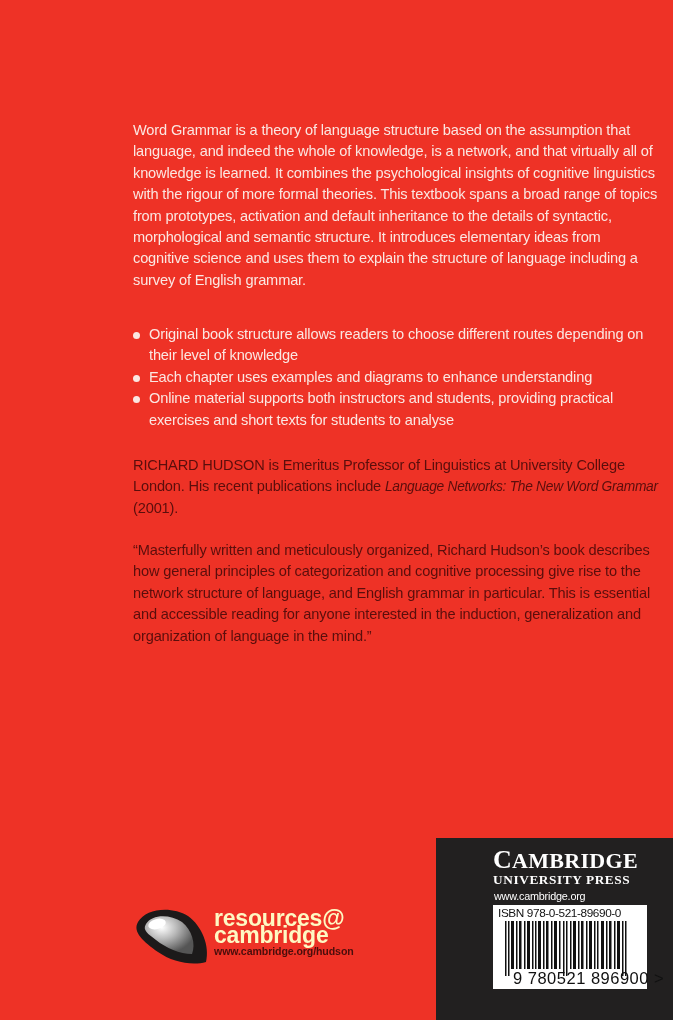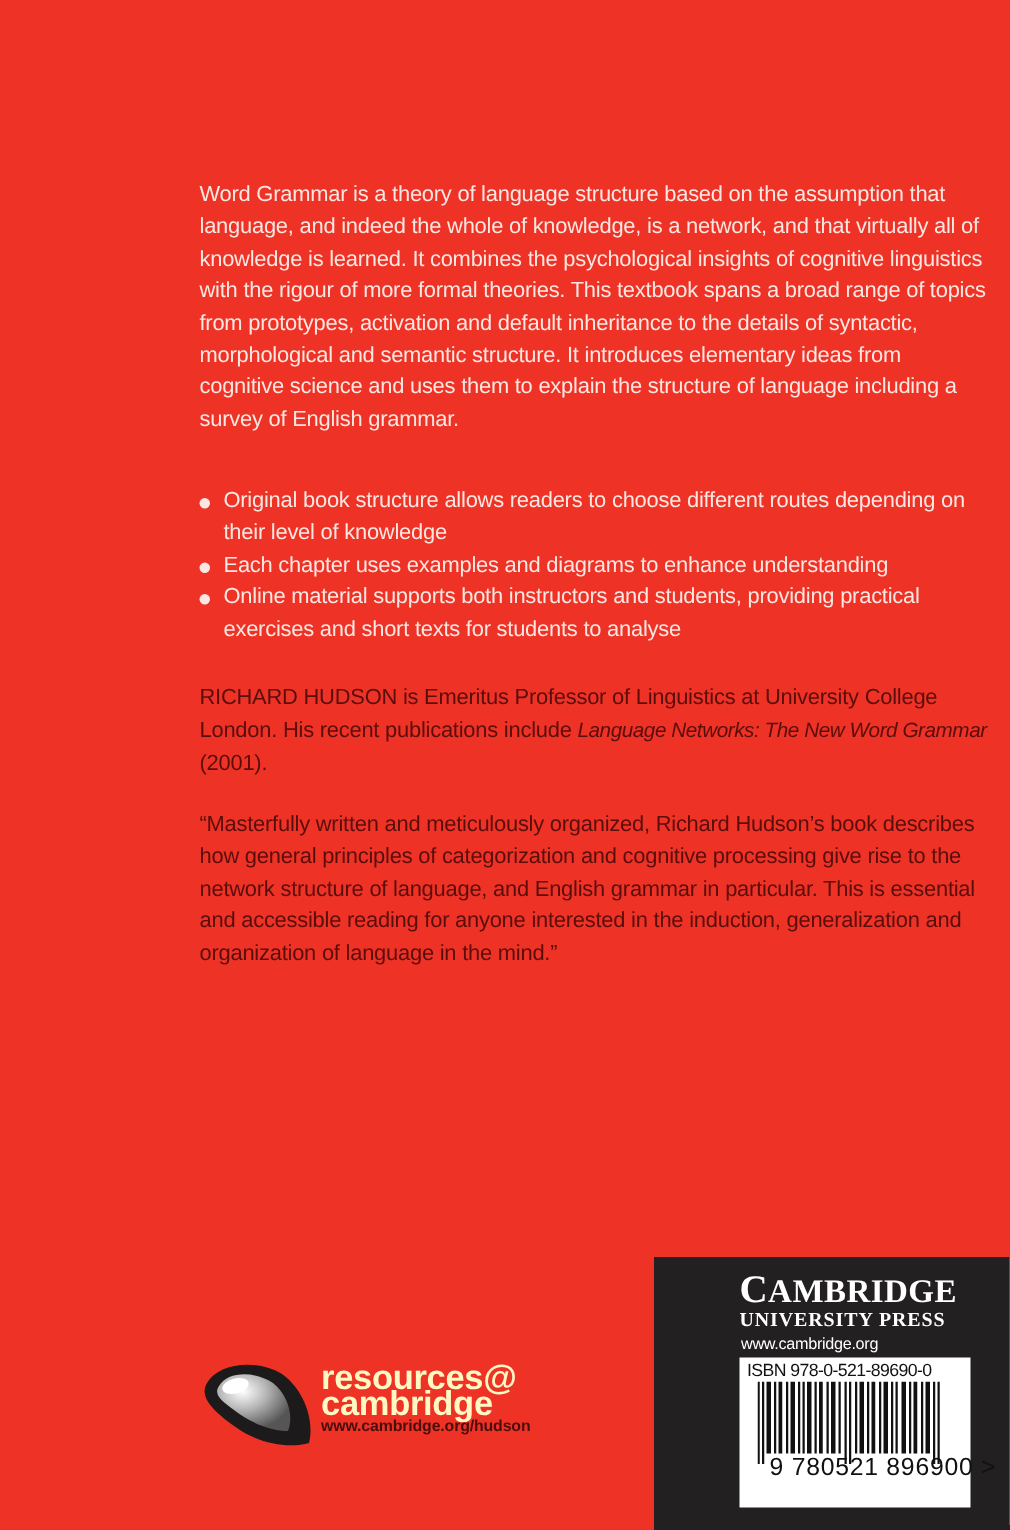--- a/index.html
+++ b/index.html
@@ -54,21 +54,21 @@
   #publisher .uni {
     position:absolute; left:57px; top:34px; color:#fff;
     font-family:"Liberation Serif", serif; font-weight:bold;
     font-size:13.3px; letter-spacing:0.6px;
   }
   #publisher .web {
     position:absolute; left:58px; top:52px; color:#fff; font-weight:normal;
     font-size:10.8px; letter-spacing:-0.2px;
   }
   #barcode {
-    position:absolute; left:57px; top:67px; width:154px; height:100px;
+    position:absolute; left:57px; top:67px; width:154px; height:84px;
     background:#fff;
   }
   #barcode .isbn {
     position:absolute; left:5px; top:1px; font-size:11.8px; color:#111;
     letter-spacing:-0.4px; white-space:nowrap;
   }
   #barcode .bars { position:absolute; left:12px; top:16px; width:122px; height:55px; }
   #barcode .num {
     position:absolute; left:20px; top:64px; font-size:16.5px; color:#111;
     letter-spacing:0.5px; white-space:nowrap; line-height:18px;

